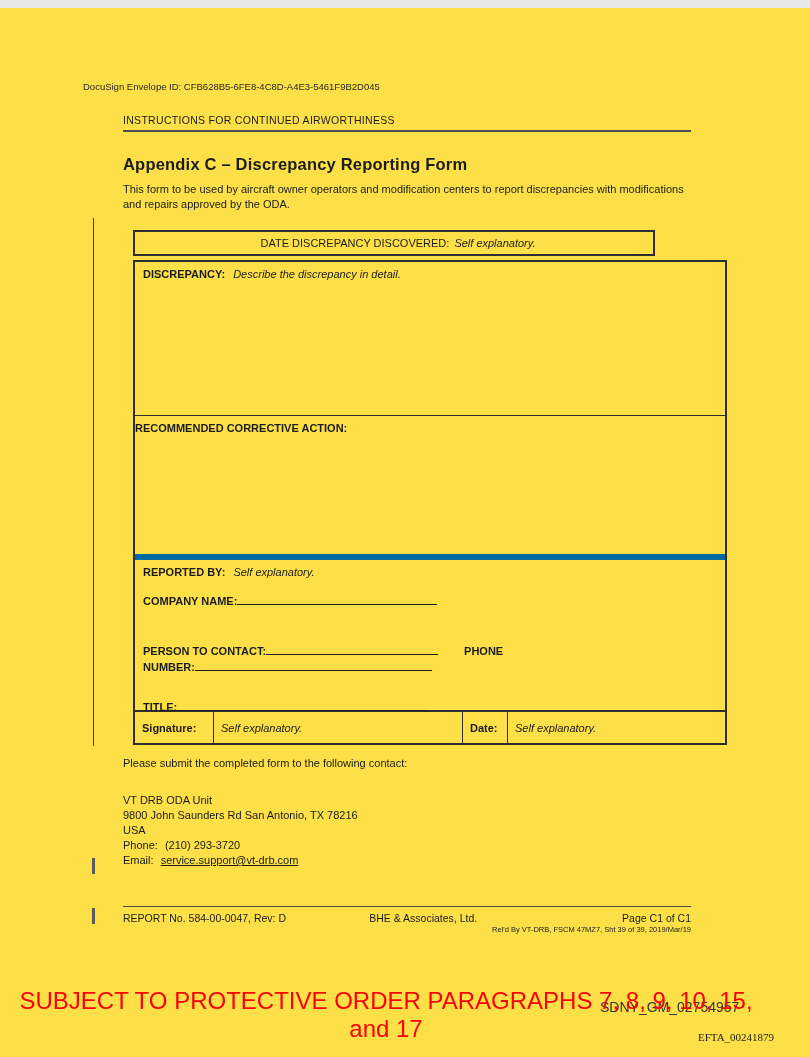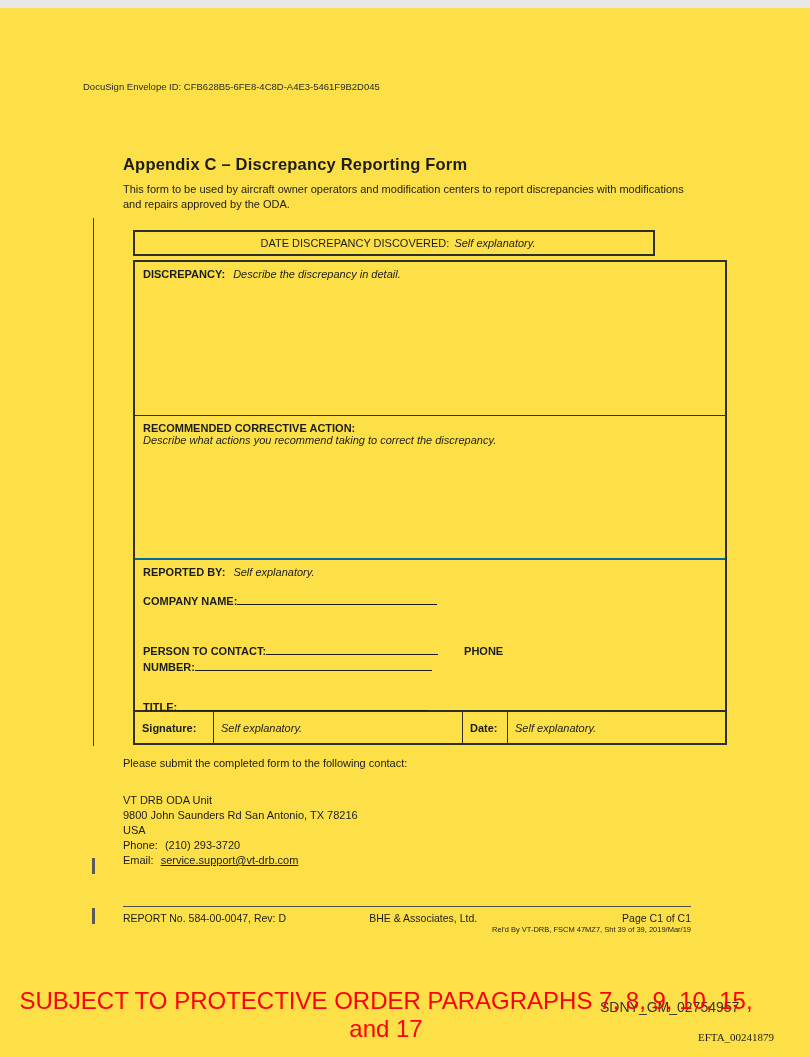--- a/index.html
+++ b/index.html
@@ -38,21 +38,21 @@
     padding-left: 8px; font-size: 11px; justify-content: center;
   }
 
   .main-box {
     left: 133px; top: 252px; width: 594px; height: 485px;
     border: 2px solid #2e2e2e;
     display: flex; flex-direction: column;
     font-size: 11px;
   }
   .row-discrepancy { height: 154px; border-bottom: 1px solid #2e2e2e; padding: 6px 8px; }
-  .row-corrective  { height: 144px; border-bottom: 2px solid #0369a1; padding: 6px 8px; }
+  .row-corrective  { height: 144px; border-bottom: 6px solid #0369a1; padding: 6px 0; }
   .row-reported    { height: 152px; border-bottom: 2px solid #2e2e2e; padding: 6px 8px; }
   .row-signature   { flex: 1; display: grid; grid-template-columns: 78px 249px 45px 1fr; }
   .row-signature > div { display: flex; align-items: center; padding-left: 7px; }
   .row-signature > div + div { border-left: 1px solid #2e2e2e; }
 
   .lbl  { font-weight: bold; }
   .hint { font-style: italic; }
   .blank {
     display: inline-block;
     border-bottom: 1.5px solid #1c1c1c;
@@ -89,20 +89,21 @@
     font-size: 11px;
   }
 </style>
 </head>
 <body>
 
 <div class="page">
 
   <div class="abs docusign">DocuSign Envelope ID: CFB628B5-6FE8-4C8D-A4E3-5461F9B2D045</div>
 
+  <div class="abs running-header">INSTRUCTIONS FOR CONTINUED AIRWORTHINESS</div>
 
   <div class="abs doc-title">Appendix C – Discrepancy Reporting Form</div>
   <div class="abs doc-intro">This form to be used by aircraft owner operators and modification centers to report discrepancies with modifications and repairs approved by the ODA.</div>
 
   <div class="abs changebar-long"></div>
   <div class="abs changebar-short1"></div>
   <div class="abs changebar-short2"></div>
 
   <div class="abs date-box">
     <span>DATE DISCREPANCY DISCOVERED:</span>
@@ -111,21 +112,20 @@
 
   <div class="abs main-box">
 
     <div class="row-discrepancy">
       <span class="lbl">DISCREPANCY:</span>
       <span class="hint" style="margin-left:5px;">Describe the discrepancy in detail.</span>
     </div>
 
     <div class="row-corrective">
       <div class="lbl">RECOMMENDED CORRECTIVE ACTION:</div>
-      <div class="hint">Describe what actions you recommend taking to correct the discrepancy.</div>
     </div>
 
     <div class="row-reported">
       <div>
         <span class="lbl">REPORTED BY:</span>
         <span class="hint" style="margin-left:5px;">Self explanatory.</span>
       </div>
       <div class="line-company">
         <span class="lbl">COMPANY NAME:</span><span class="blank" style="width:200px;"></span>
       </div>

